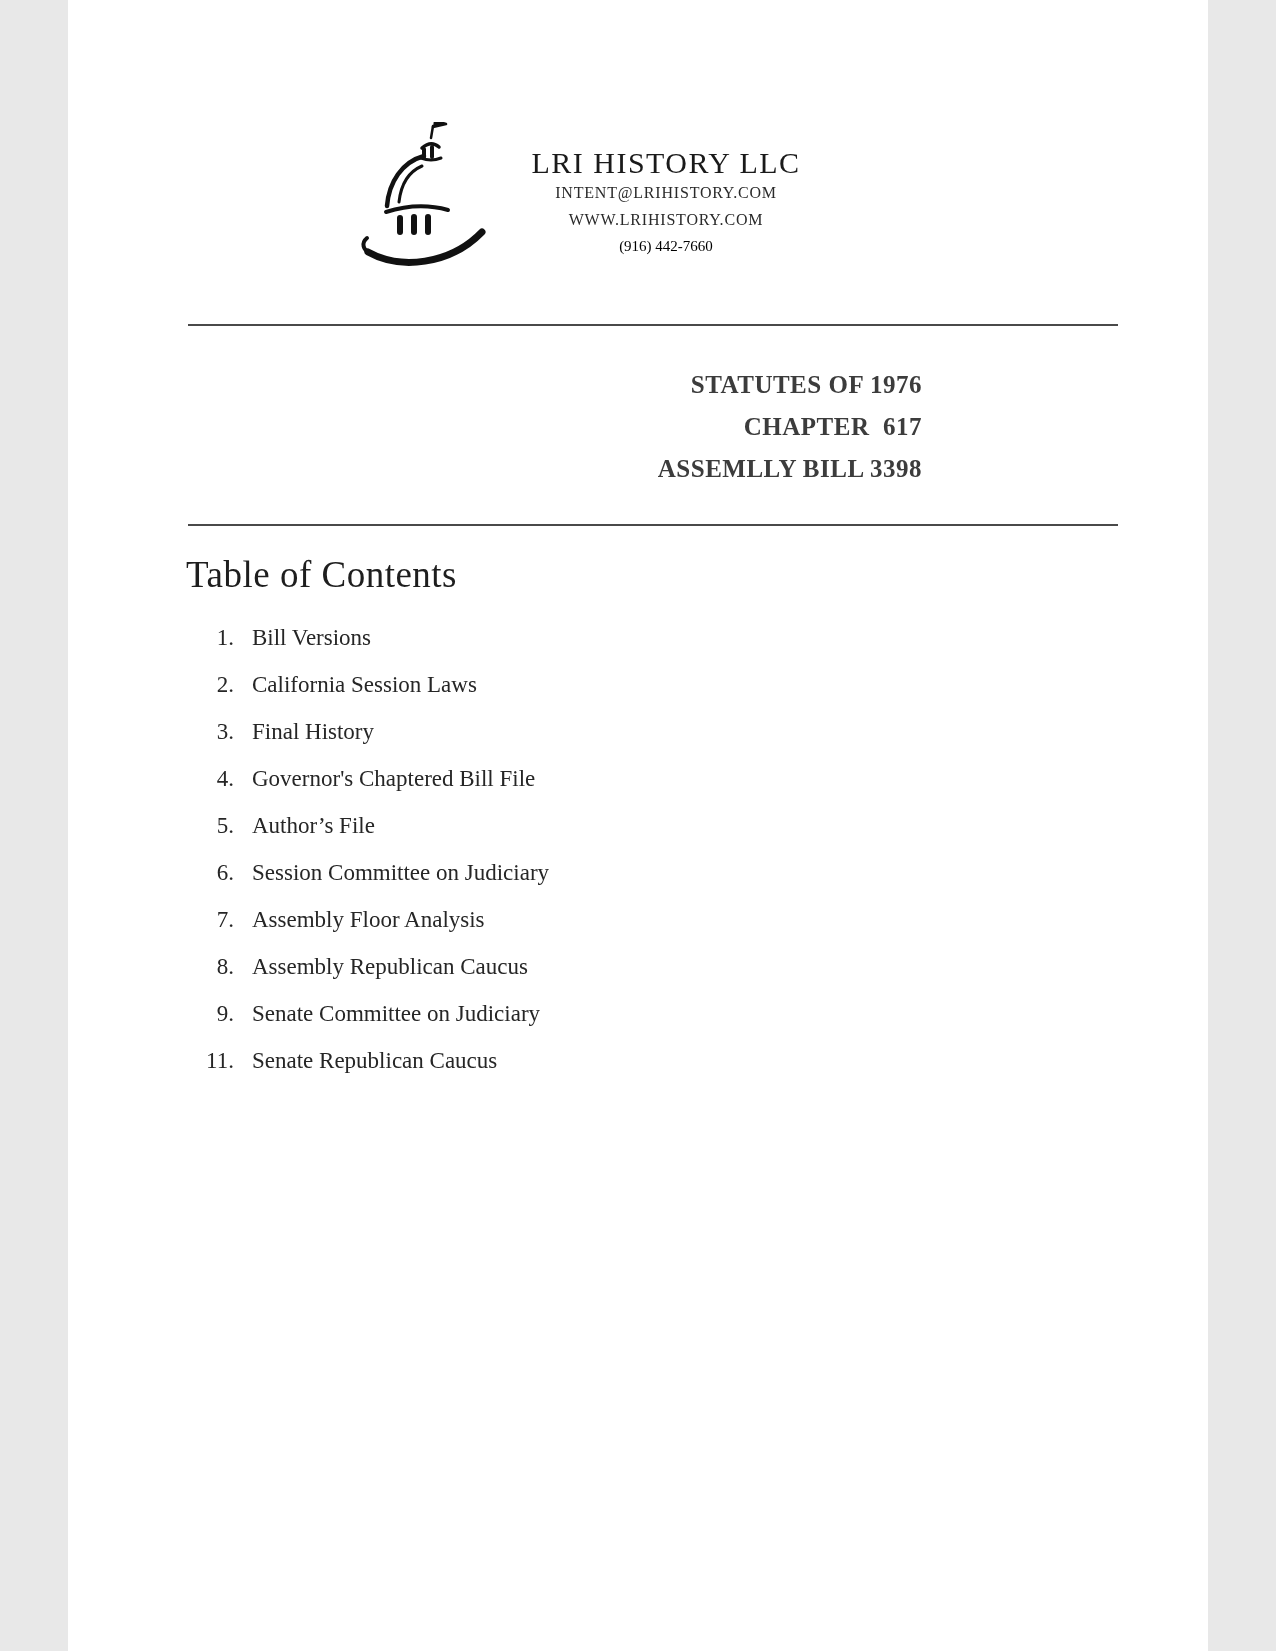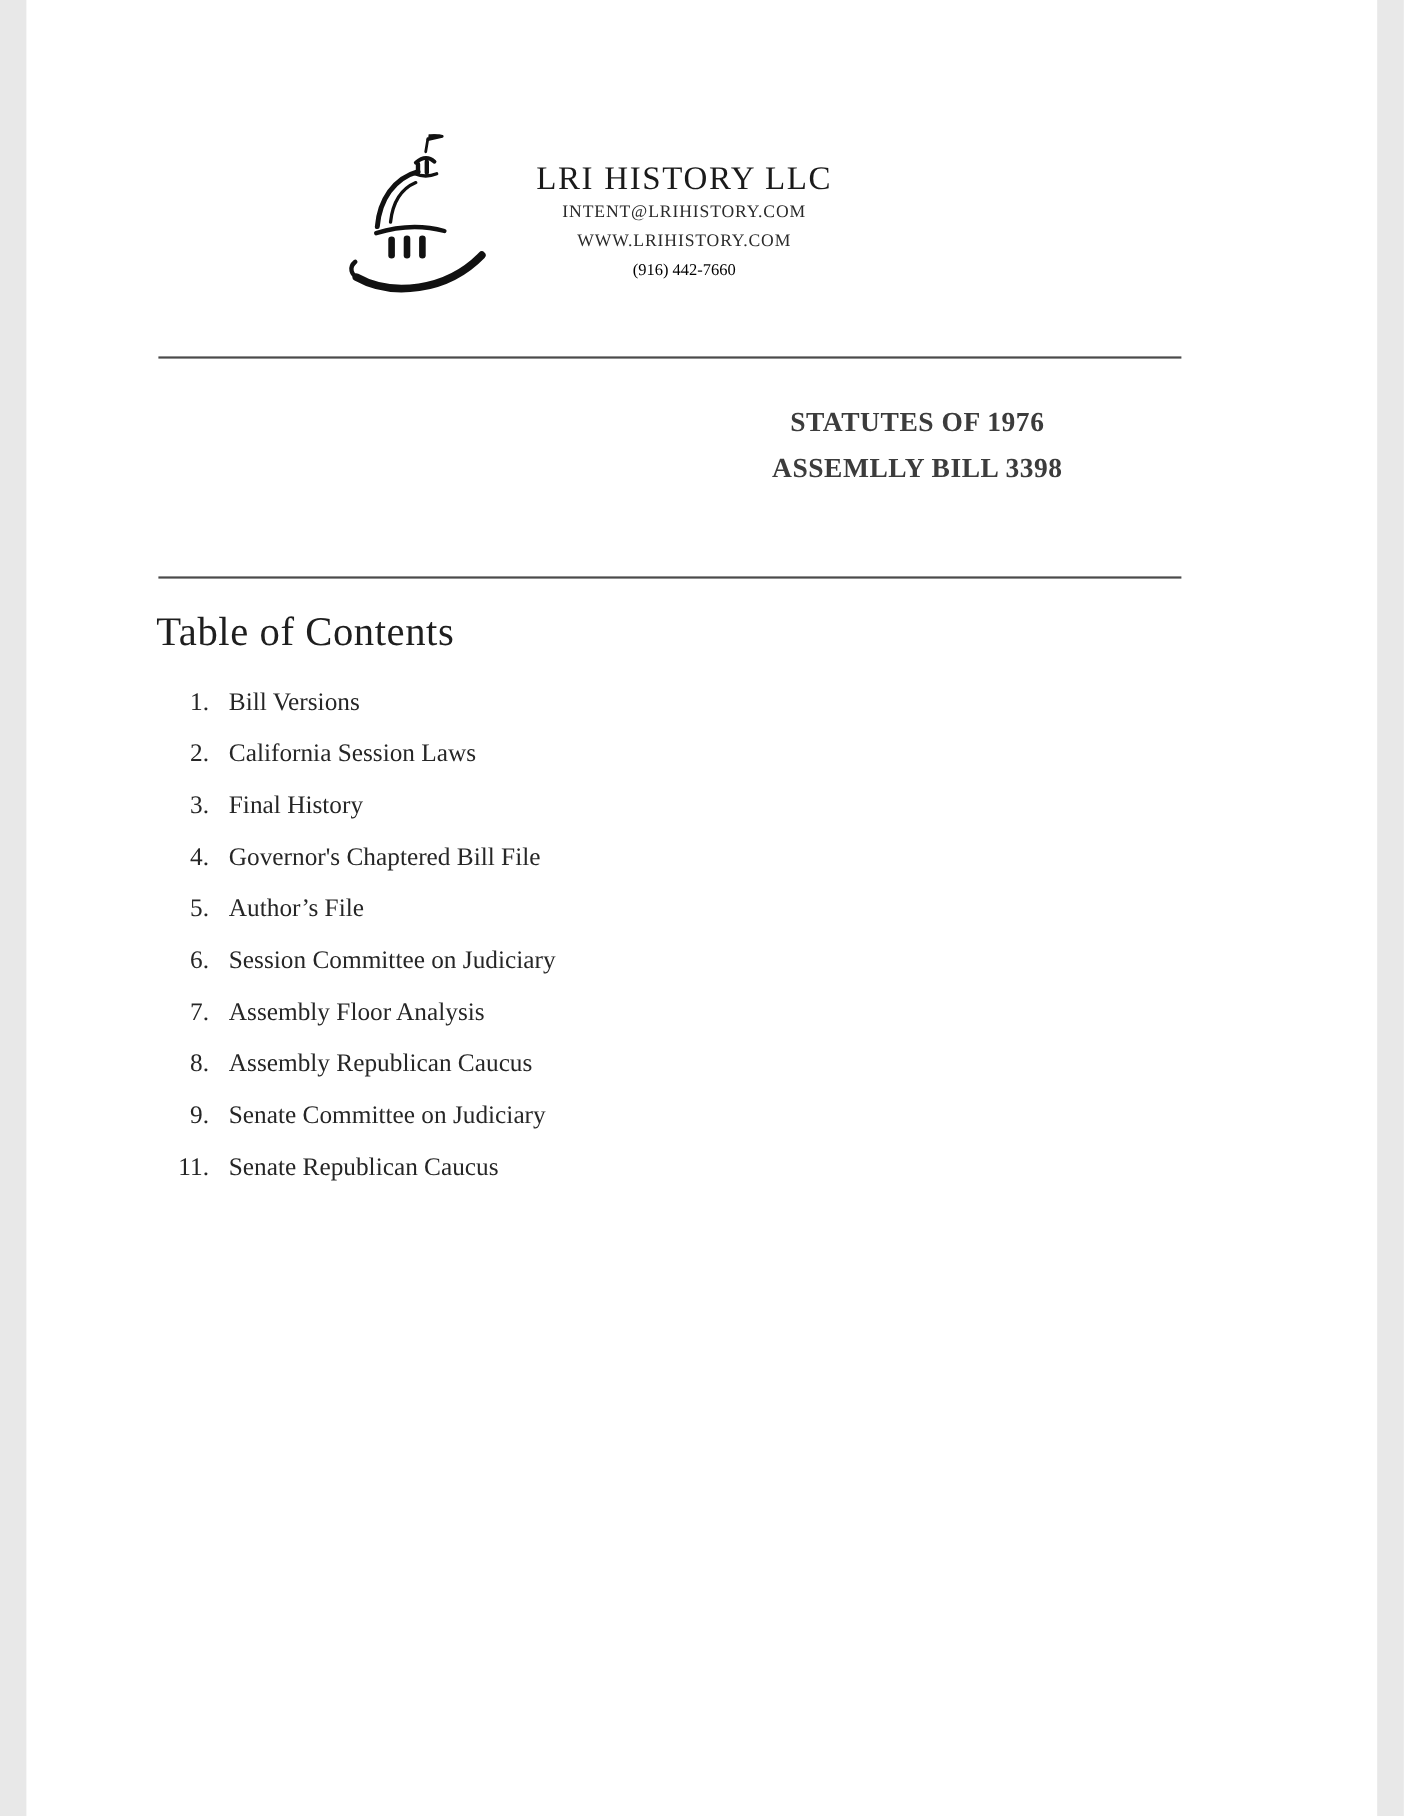--- a/index.html
+++ b/index.html
@@ -1,18 +1,18 @@
 <!DOCTYPE html>
 <html><head>
 <meta charset="utf-8">
 <style>
   html, body { margin: 0; padding: 0; background: #e8e8e8; }
   .page {
     position: relative;
-    width: 1228px;
+    width: 1140px;
     height: 1651px;
     margin: 0 auto;
     background: #ffffff;
     font-family: "Liberation Serif", serif;
     color: #1f1f1f;
     overflow: hidden;
   }
 
   
   .logo {
@@ -71,21 +71,21 @@
     position: absolute;
     top: 364px;
     right: 286px;
     text-align: right;
     font-weight: bold;
     font-size: 25px;
     line-height: 42px;
     color: #3c3c3c;
     letter-spacing: 0.5px;
   }
-  .title-block div { white-space: pre; text-align: center; }
+  .title-block div { white-space: pre; }
 
   
   .toc-heading {
     position: absolute;
     left: 118px;
     top: 553px;
     font-size: 37px;
     font-weight: normal;
     letter-spacing: 0.5px;
     color: #1e1e1e;
@@ -149,20 +149,21 @@
     <div class="org-name">LRI HISTORY LLC</div>
     <div class="org-email">INTENT@LRIHISTORY.COM</div>
     <div class="org-site">WWW.LRIHISTORY.COM</div>
     <div class="org-phone">(916) 442-7660</div>
   </div>
 
   <div class="rule rule-1"></div>
 
   <div class="title-block">
     <div>STATUTES OF 1976</div>
+    <div>CHAPTER  617</div>
     <div>ASSEMLLY BILL 3398</div>
   </div>
 
   <div class="rule rule-2"></div>
 
   <div class="toc-heading">Table of Contents</div>
 
   <div class="toc-list">
     <div class="toc-row">
       <span class="toc-num">1.</span>

